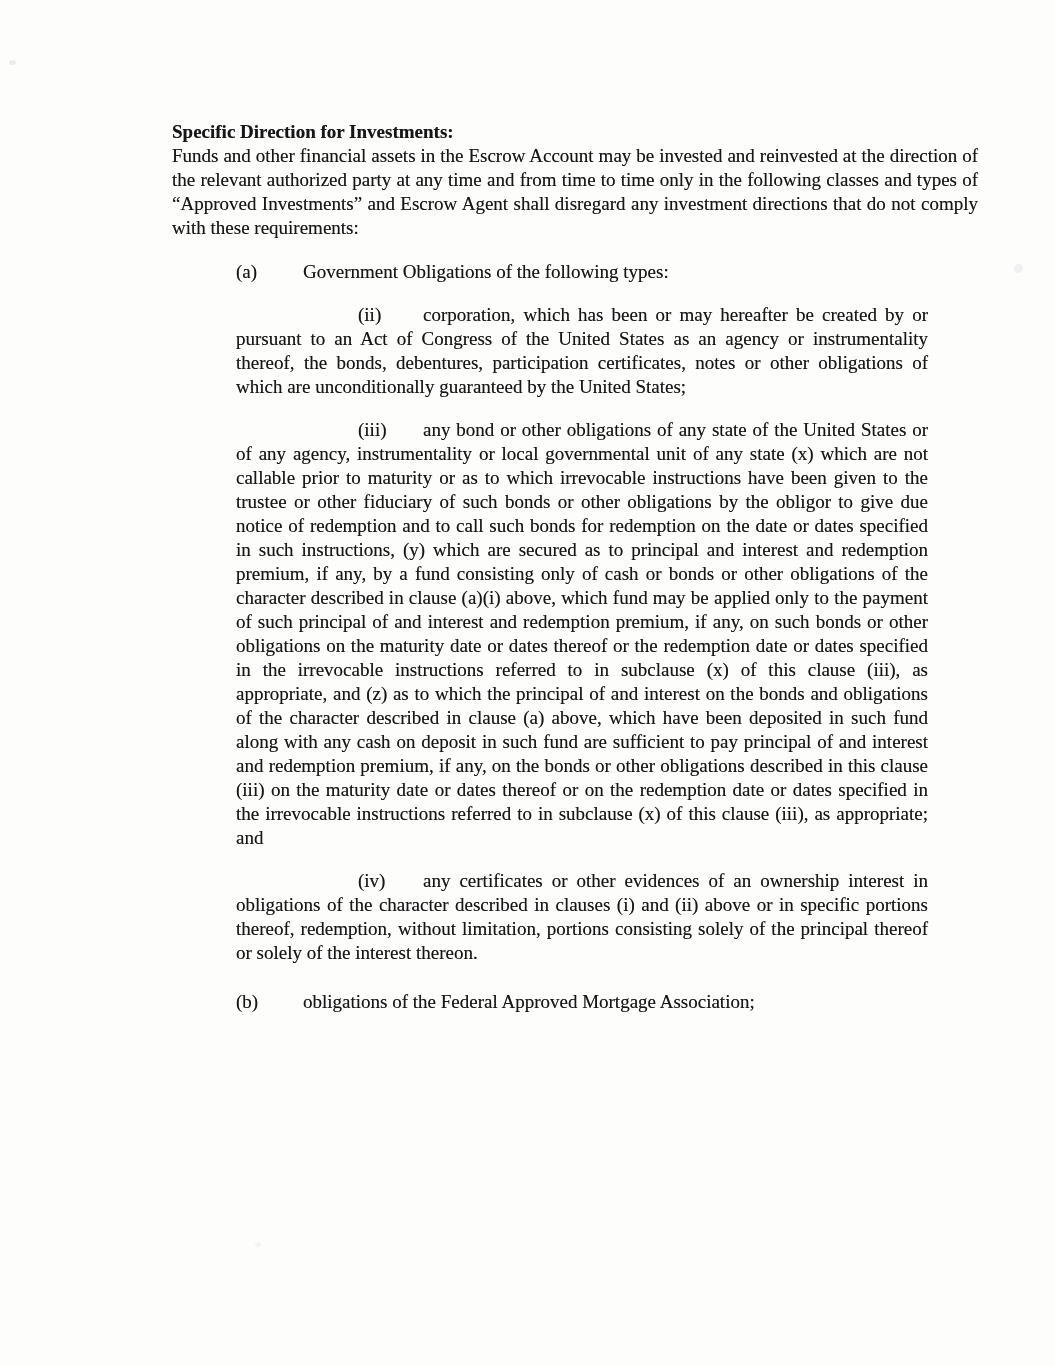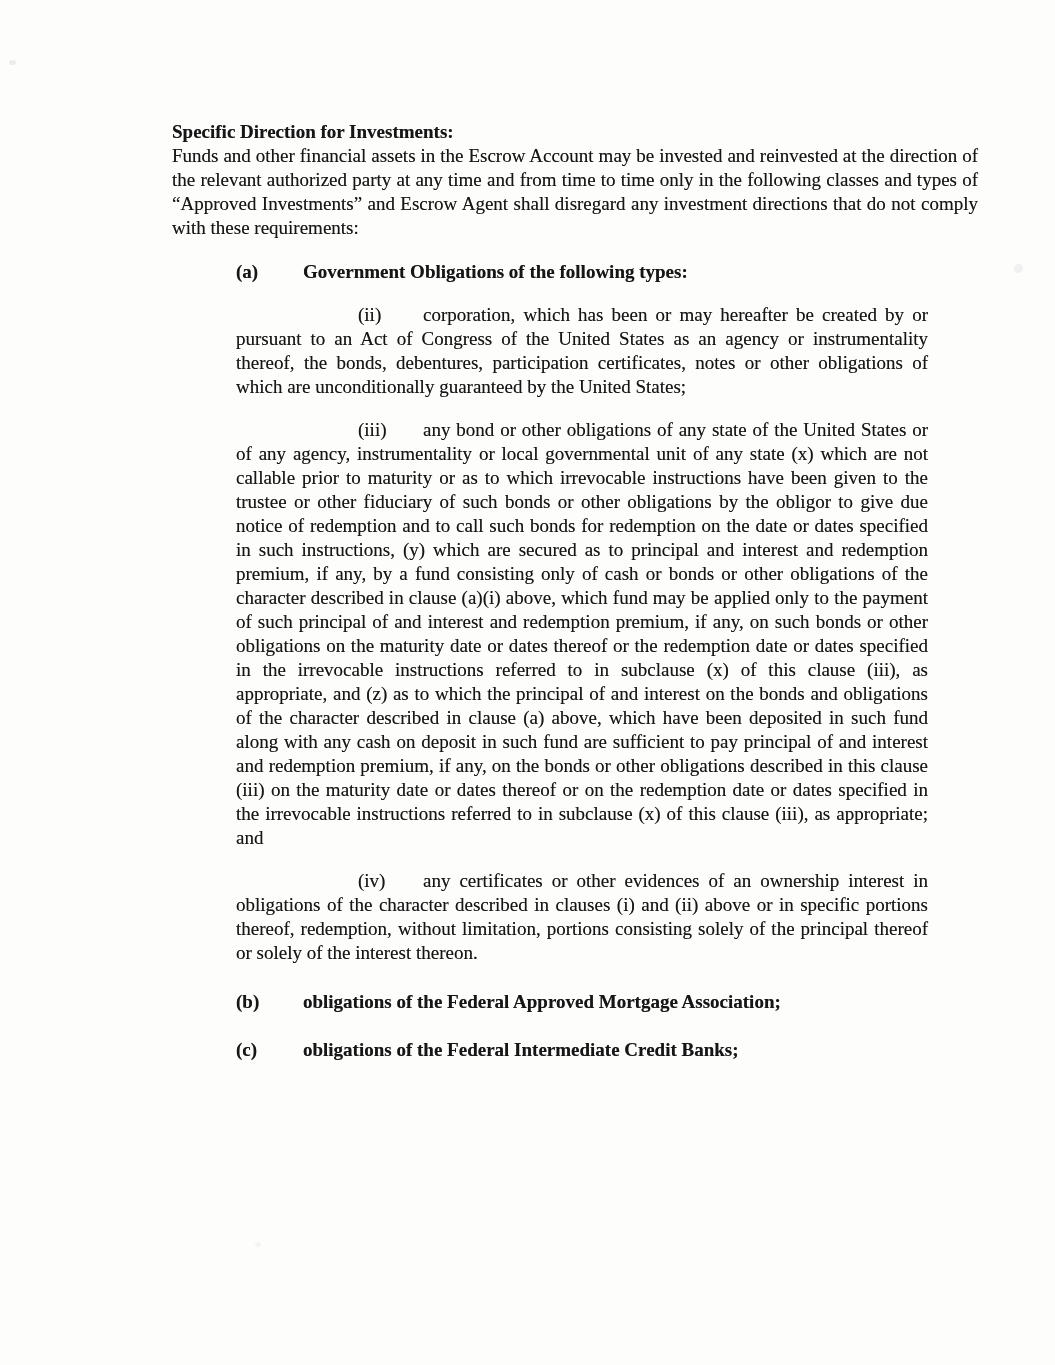--- a/index.html
+++ b/index.html
@@ -33,21 +33,20 @@
     line-height: 24px;
   }
   .intro {
     margin: 0;
     text-align: justify;
   }
   .u { }
   .item {
     margin: 20px 0 0 64px;
     text-align: left;
-    font-weight: bold;
   }
   .item .item-label {
     display: inline-block;
     width: 67px;
   }
   .item.mt25 { margin-top: 25px; }
   .item.mt24 { margin-top: 24px; }
   .sub {
     margin: 19px 50px 0 64px;
     text-align: justify;
@@ -92,18 +91,15 @@
     <p class="sub"><span class="sub-label">(ii)</span><span>corporation, which has been or may hereafter be created by or pursuant to an Act of Congress of the United States as an agency or instrumentality thereof, the bonds, debentures, participation certificates, notes or other obligations of which are unconditionally guaranteed by the United States;</span></p>
 
     <p class="sub"><span class="sub-label">(iii)</span><span>any bond or other obligations of any state of the United States or of any agency, instrumentality or local governmental unit of any state (x) which are not callable prior to maturity or as to which irrevocable instructions have been given to the trustee or other fiduciary of such bonds or other obligations by the obligor to give due notice of redemption and to call such bonds for redemption on the date or dates specified in such instructions, (y) which are secured as to principal and interest and redemption premium, if any, by a fund consisting only of cash or bonds or other obligations of the character described in clause (a)(i) above, which fund may be applied only to the payment of such principal of and interest and redemption premium, if any, on such bonds or other obligations on the maturity date or dates thereof or the redemption date or dates specified in the irrevocable instructions referred to in subclause (x) of this clause (iii), as appropriate, and (z) as to which the principal of and interest on the bonds and obligations of the character described in clause (a) above, which have been deposited in such fund along with any cash on deposit in such fund are sufficient to pay principal of and interest and redemption premium, if any, on the bonds or other obligations described in this clause (iii) on the maturity date or dates thereof or on the redemption date or dates specified in the irrevocable instructions referred to in subclause (x) of this clause (iii), as appropriate; and</span></p>
 
     <p class="sub"><span class="sub-label">(iv)</span><span>any certificates or other evidences of an ownership interest in obligations of the character described in clauses (i) and (ii) above or in specific portions thereof, redemption, without limitation, portions consisting solely of the principal thereof or solely of the interest thereon.</span></p>
 
     <div class="item mt25">
       <span class="item-label">(b)</span><span>obligations of the Federal Approved Mortgage Association;</span>
     </div>
 
-    <div class="item mt24">
-      <span class="item-label">(c)</span><span>obligations of the Federal Intermediate Credit Banks;</span>
-    </div>
 
   </div>
 </div>
 
 </body></html>

